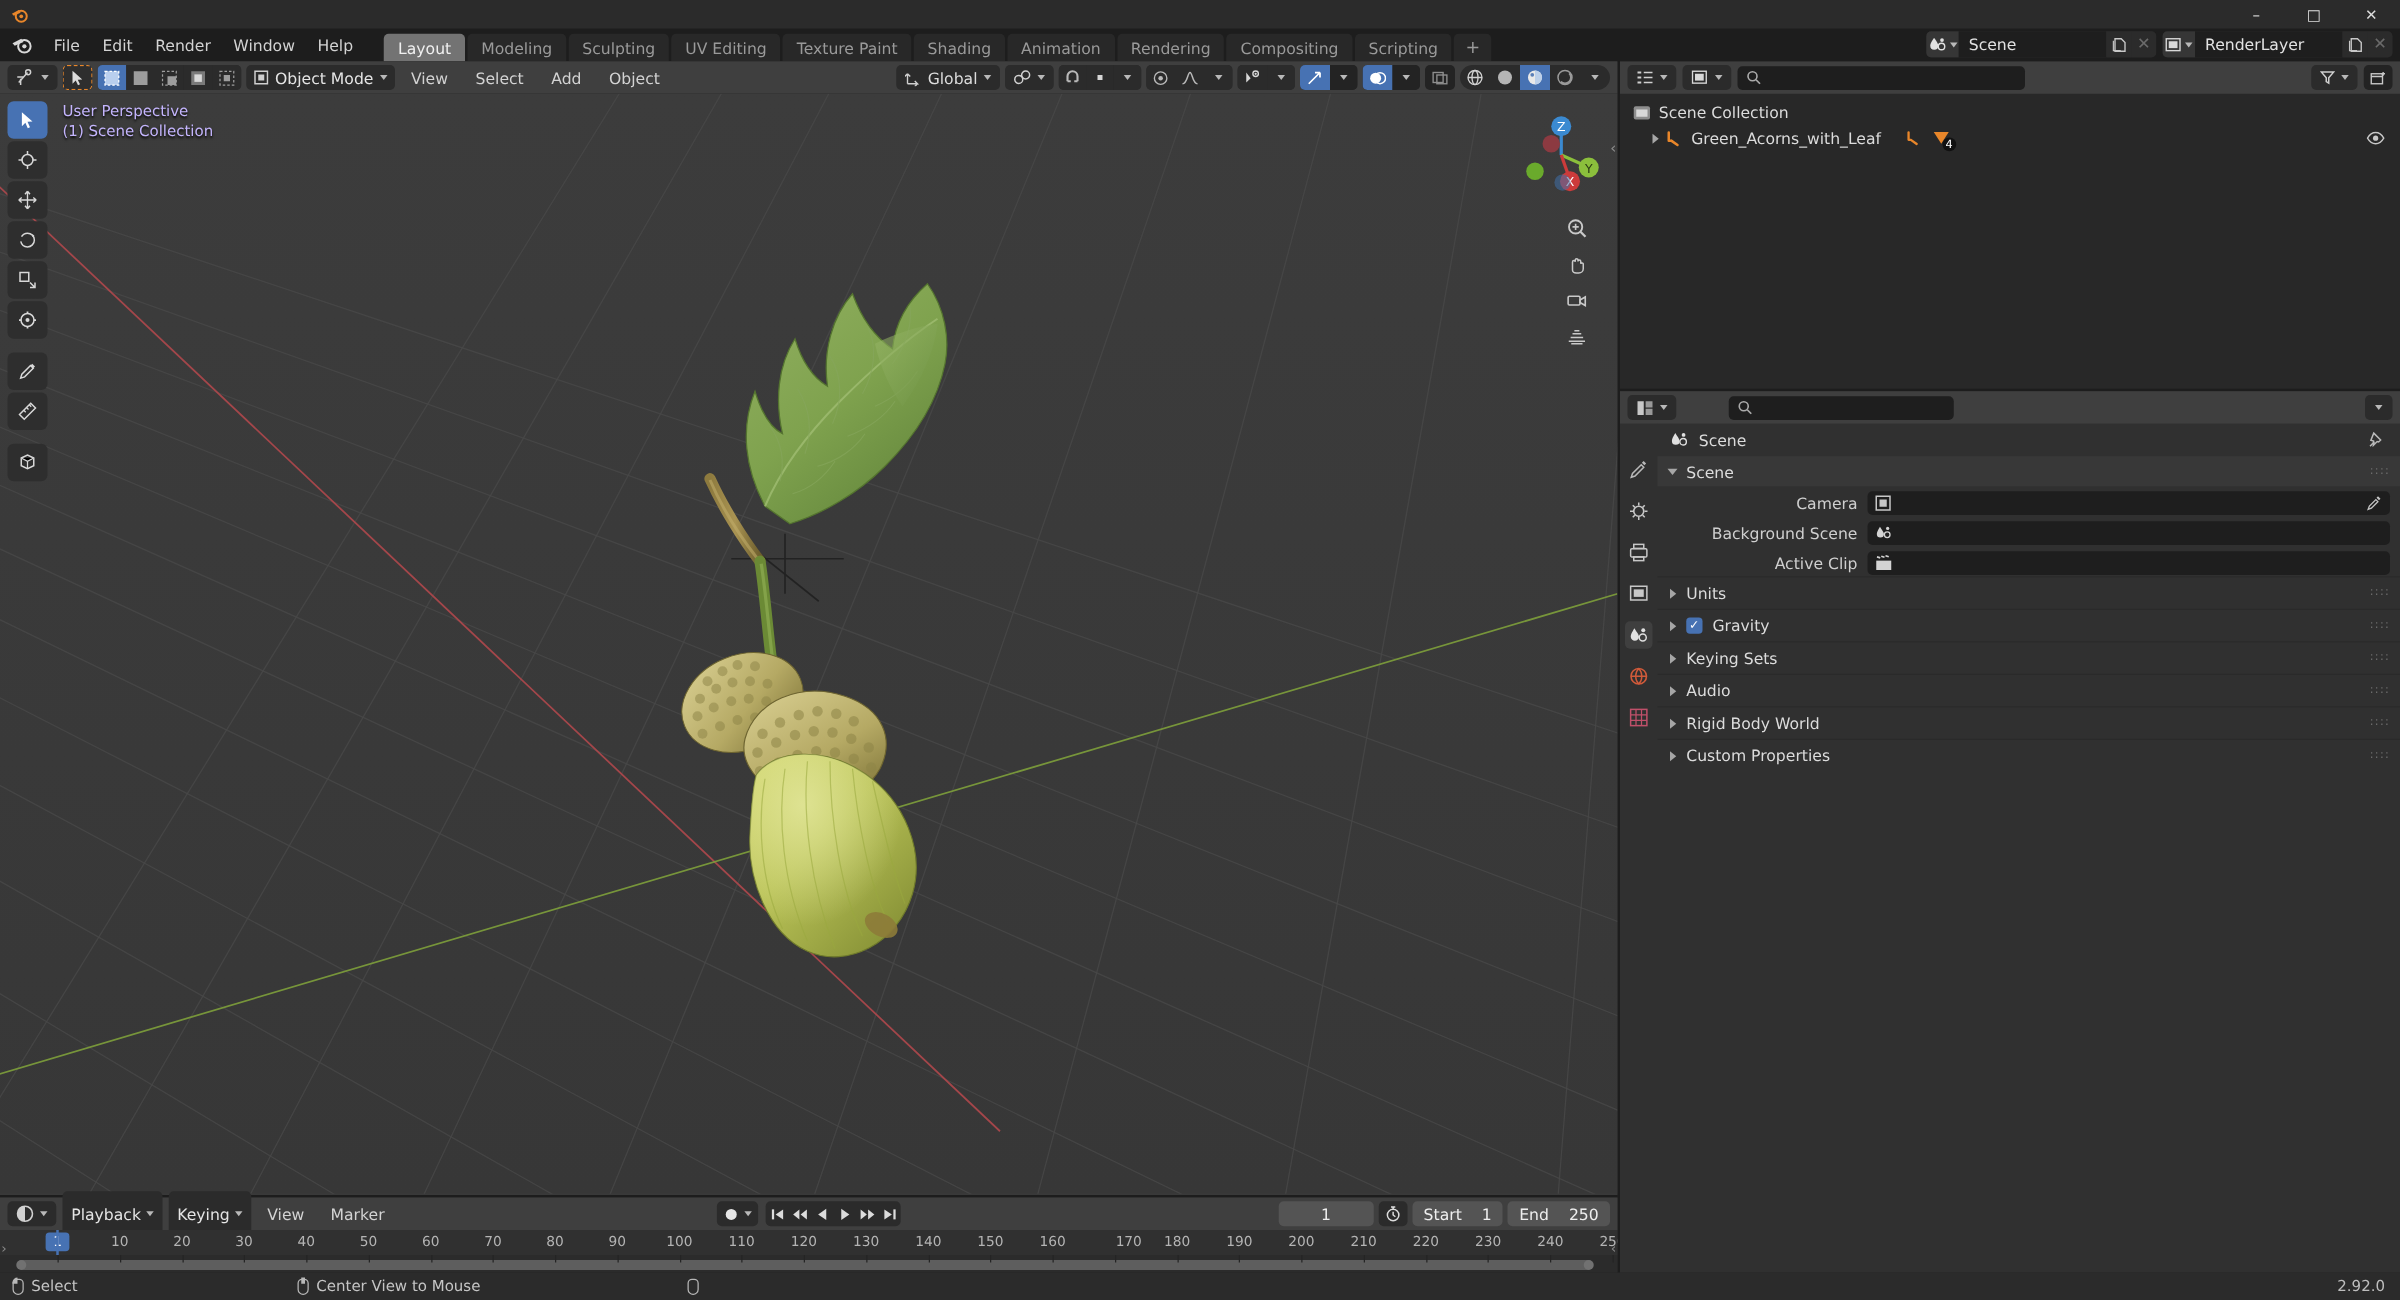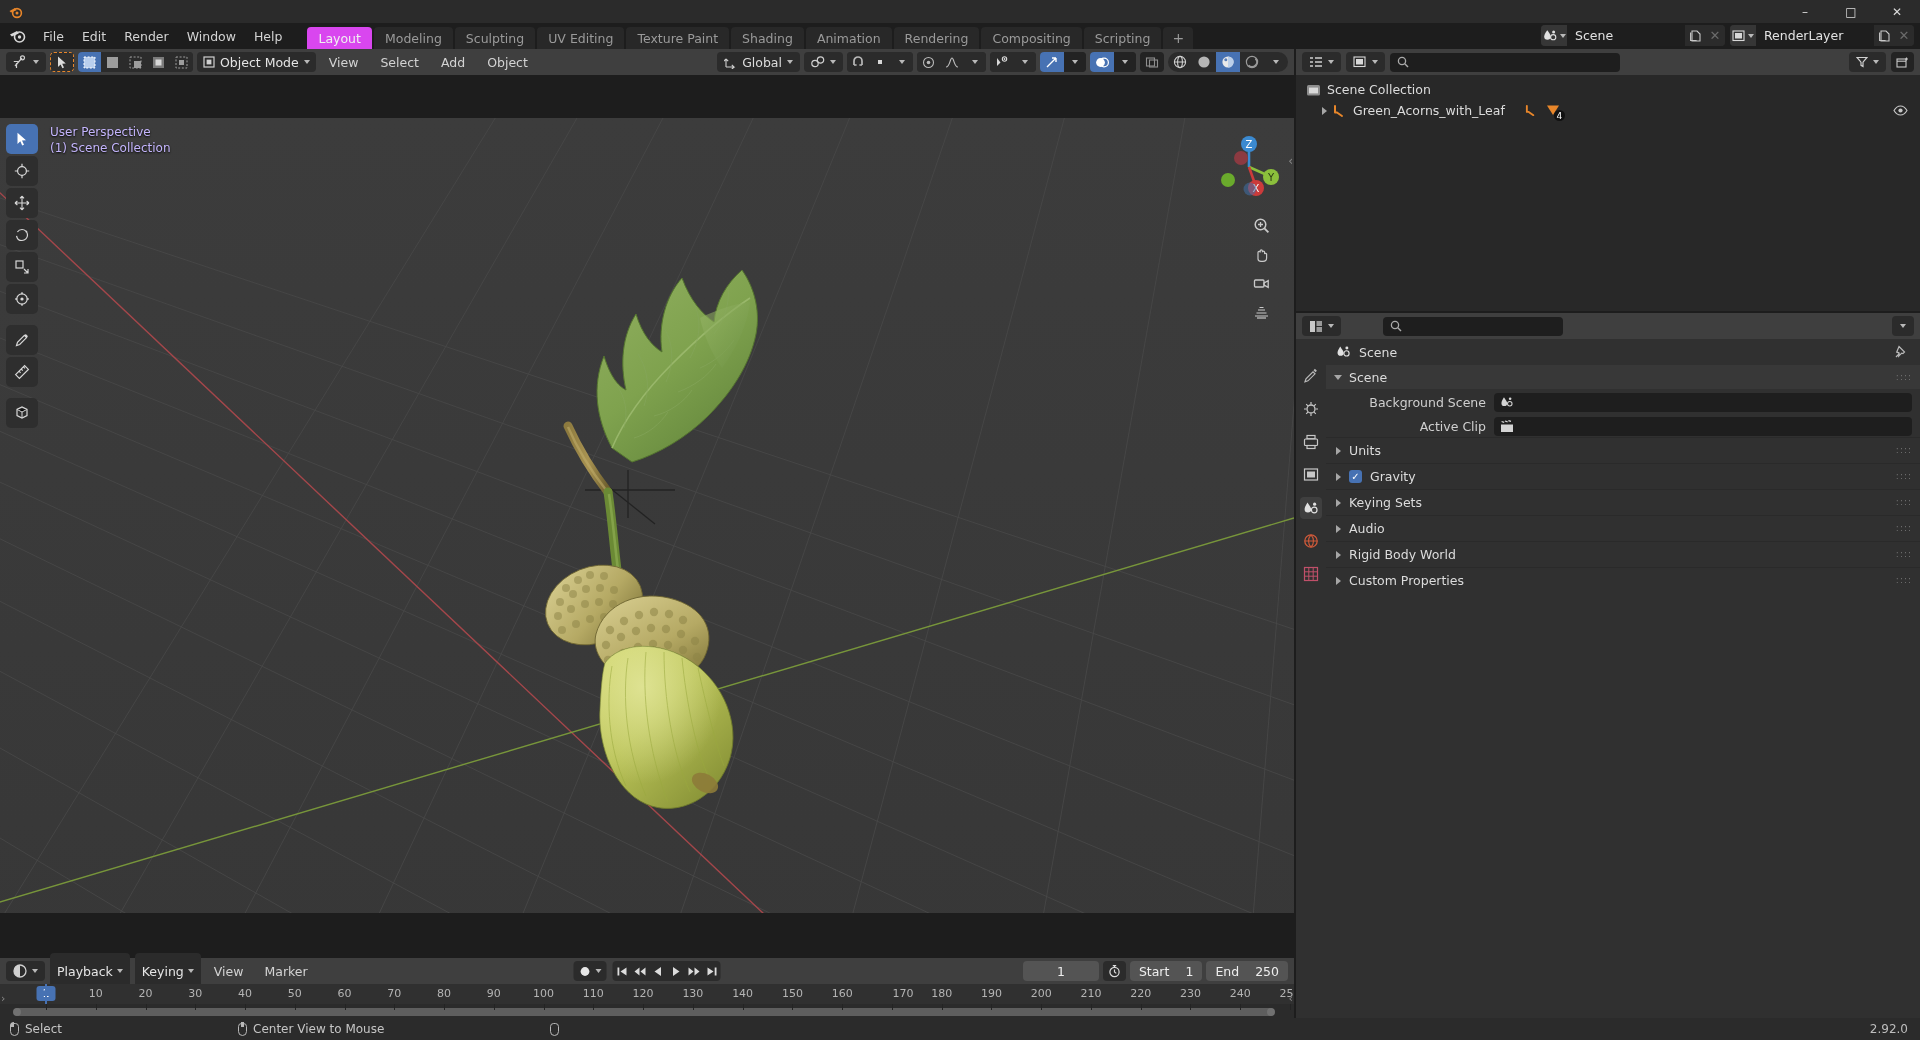--- a/index.html
+++ b/index.html
@@ -32,35 +32,35 @@
   .blender-logo { width: 20px; height: 20px; margin: 0 6px 0 4px; flex: none; }
   .menu-item {
     padding: 3px 9px; font-size: 12.5px; color: #d3d3d3; border-radius: 3px; white-space: nowrap;
   }
   .ws-tabs { display: flex; align-items: flex-end; height: 26px; margin-left: 16px; }
   .ws-tab {
     padding: 5px 11px 5px; font-size: 12.5px; color: #9a9a9a; white-space: nowrap;
     background: #282828; margin-right: 2px; border-radius: 4px 4px 0 0; height: 22px;
     display: flex; align-items: center;
   }
-  .ws-tab.active { background: #d946ef; color: #f0f0f0; }
+  .ws-tab.active { background: #737373; color: #f0f0f0; }
   .ws-add { padding: 4px 9px; color: #9a9a9a; font-size: 14px; background: #282828; border-radius: 4px 4px 0 0; height: 22px; display: flex; align-items: center; }
   .topbar-right { position: absolute; right: 6px; top: 2px; display: flex; align-items: center; gap: 5px; }
   .id-field {
     display: flex; align-items: center; height: 21px; background: #2b2b2b;
     border-radius: 4px; overflow: hidden;
   }
   .id-field .id-ico { width: 26px; height: 21px; display: flex; align-items: center; justify-content: center; background: #363636; gap: 2px; }
   .id-field .id-name { background: #1e1e1e; height: 21px; display: flex; align-items: center; padding: 0 8px; font-size: 12.5px; min-width: 118px; color: #e2e2e2; }
   .id-field .id-btn { width: 20px; height: 21px; display: flex; align-items: center; justify-content: center; background: #2b2b2b; color: #c8c8c8; }
   .id-field .id-btn.dim { color: #6a6a6a; }
 
   
   .main { flex: 1; display: flex; min-height: 0; background: #1d1d1d; }
-  .left-col { width: 1294px; display: flex; flex-direction: column; min-width: 0; gap: 43px; }
+  .left-col { width: 1294px; display: flex; flex-direction: column; min-width: 0; }
   .right-col { width: 626px; display: flex; flex-direction: column; border-left: 2px solid #1d1d1d; }
 
   
   .vp-header {
     height: 26px; background: #3f3f3f; display: flex; align-items: center;
     padding: 0 6px; flex: none; gap: 4px; position: relative;
   }
   .btn-grp { display: flex; align-items: center; background: #2b2b2b; border-radius: 4px; overflow: hidden; height: 20px; }
   .hbtn { height: 20px; min-width: 22px; display: flex; align-items: center; justify-content: center; padding: 0 5px; background: #2b2b2b; color: #d0d0d0; font-size: 12px; }
   .hbtn.sel { background: #4772b3; color: #fff; }
@@ -1044,20 +1044,35 @@
               </span>
             </div>
 
             <div class="prop-section-hdr">
               <span class="tri-down"></span>
               <span>Scene</span>
               <span class="grip">::::</span>
             </div>
 
             <div class="prop-row">
+              <span class="prop-label">Camera</span>
+              <span class="prop-value">
+                <svg width="13" height="13" viewBox="0 0 13 13">
+                    <rect x="1" y="1" width="11" height="11" fill="none" stroke="#c8c8c8" stroke-width="1.2"></rect>
+                    <rect x="3.6" y="3.6" width="5.8" height="5.8" fill="#c8c8c8"></rect>
+                  </svg>
+                <span class="eyedrop">
+                  <svg width="13" height="13" viewBox="0 0 13 13">
+                      <path d="M1.5 11.5l1-2.6 5.2-5.2 1.6 1.6-5.2 5.2z" fill="none" stroke="#c3c3c3" stroke-width="1.1"></path>
+                      <path d="M8.2 2.2l1.2-1.2 2 2-1.2 1.2" fill="#c3c3c3"></path>
+                    </svg>
+                </span>
+              </span>
+            </div>
+            <div class="prop-row">
               <span class="prop-label">Background Scene</span>
               <span class="prop-value">
                 <svg width="14" height="13" viewBox="0 0 16 15">
                   <path d="M4.5 1.5C2.4 5 1.6 6.6 1.6 8.3a3.3 3.3 0 0 0 6.6 0C8.2 6.6 6.6 5 4.5 1.5z" fill="#d4d4d4"></path>
                   <circle cx="11.6" cy="3.2" r="1.5" fill="#d4d4d4"></circle>
                   <circle cx="11.2" cy="9" r="2.6" fill="none" stroke="#d4d4d4" stroke-width="1.2"></circle>
                 </svg>
               </span>
             </div>
             <div class="prop-row">

